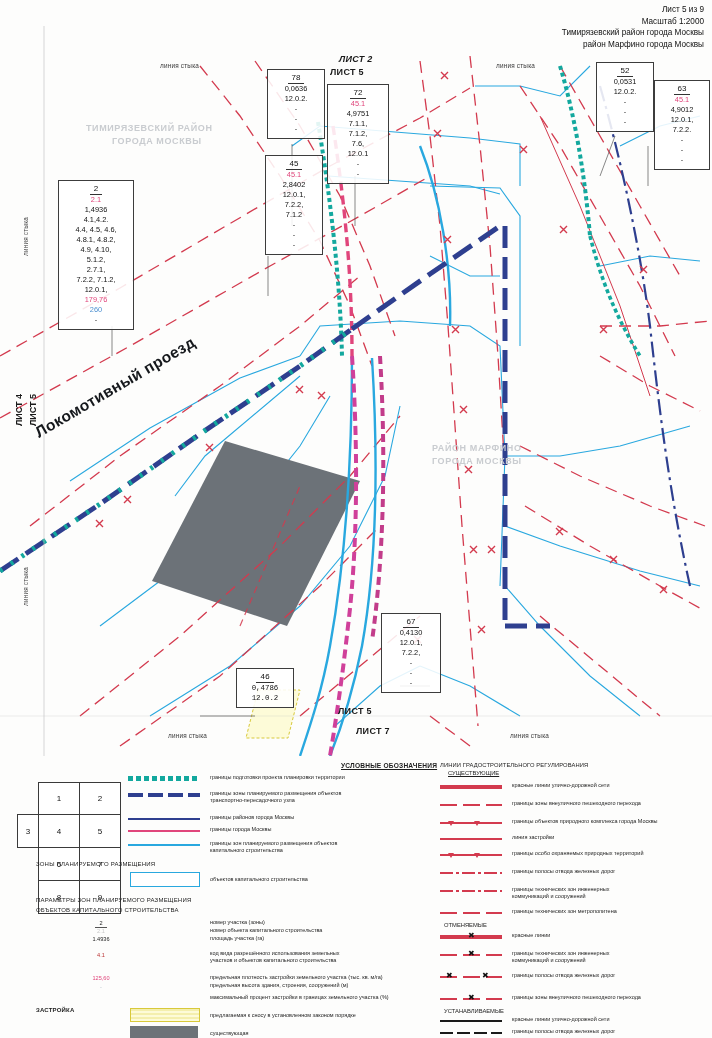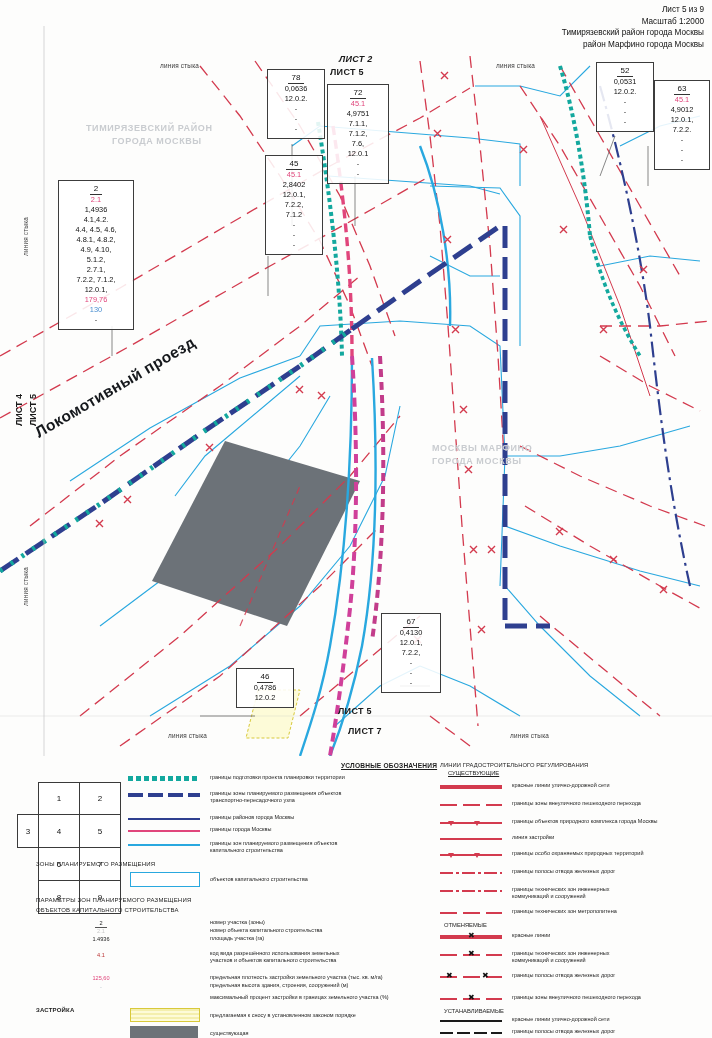--- a/index.html
+++ b/index.html
@@ -210,39 +210,39 @@
         <path d="M44 0 L44 730"></path>
         <path d="M0 690 L712 690" opacity=".45"></path>
       </g>
     </svg>
 
     <div class="lbl district" style="left:86px;top:96px;">
       <span>ТИМИРЯЗЕВСКИЙ РАЙОН</span><br>
       <span style="margin-left:26px;display:inline-block">ГОРОДА МОСКВЫ</span>
     </div>
     <div class="lbl district" style="left:432px;top:416px;">
-      <span>МОСКВЫ МАРФИНО</span><br>
+      <span>РАЙОН МАРФИНО</span><br>
       <span>ГОРОДА МОСКВЫ</span>
     </div>
 
     <div class="lbl street" style="left:32px;top:400px;">Локомотивный проезд</div>
 
     <div class="lbl seam" style="left:160px;top:36px;">линия стыка</div>
     <div class="lbl seam" style="left:496px;top:36px;">линия стыка</div>
     <div class="lbl seam" style="left:168px;top:706px;">линия стыка</div>
     <div class="lbl seam" style="left:510px;top:706px;">линия стыка</div>
     <div class="lbl seamv" style="left:22px;top:230px;">линия стыка</div>
     <div class="lbl seamv" style="left:22px;top:580px;">линия стыка</div>
 
     <div class="lbl sheetmark" style="left:339px;top:28px;font-style:italic;">ЛИСТ 2</div>
     <div class="lbl sheetmark" style="left:330px;top:41px;">ЛИСТ 5</div>
     <div class="lbl sheetmarkv" style="left:14px;top:400px;">ЛИСТ 4</div>
     <div class="lbl sheetmarkv" style="left:28px;top:400px;">ЛИСТ 5</div>
     <div class="lbl sheetmark" style="left:338px;top:680px;">ЛИСТ 5</div>
-    <div class="lbl sheetmark" style="left:348px;top:700px;">ЛИСТ 7</div>
+    <div class="lbl sheetmark" style="left:356px;top:700px;">ЛИСТ 7</div>
 
     <svg class="mapsvg" width="712" height="730" style="pointer-events:none">
       <g stroke="#555" stroke-width=".7" fill="none">
         <path d="M112 300 L112 330"></path>
         <path d="M292 118 L292 200"></path>
         <path d="M268 230 L268 270"></path>
         <path d="M355 150 L355 200"></path>
         <path d="M615 110 L600 150"></path>
         <path d="M648 120 L648 160"></path>
         <path d="M400 660 L430 660"></path>
@@ -257,21 +257,21 @@
     <div class="r">1,4936</div>
     <div class="r">4.1,4.2.</div>
     <div class="r">4.4, 4.5, 4.6,</div>
     <div class="r">4.8.1, 4.8.2,</div>
     <div class="r">4.9, 4.10,</div>
     <div class="r">5.1.2,</div>
     <div class="r">2.7.1,</div>
     <div class="r">7.2.2, 7.1.2,</div>
     <div class="r">12.0.1,</div>
     <div class="dens">179,76</div>
-    <div class="hgt">130</div>
+    <div class="hgt">260</div>
     <div class="r">-</div>
   </div>
 
   <div class="box" style="left:267px;top:69px;width:48px;">
     <div class="num">78</div>
     <div class="r">0,0636</div>
     <div class="r">12.0.2.</div>
     <div class="r">-</div>
     <div class="r">-</div>
     <div class="r">-</div>
@@ -324,21 +324,21 @@
   <div class="box" style="left:381px;top:613px;width:50px;">
     <div class="num">67</div>
     <div class="r">0,4130</div>
     <div class="r">12.0.1,</div>
     <div class="r">7.2.2,</div>
     <div class="r">-</div>
     <div class="r">-</div>
     <div class="r">-</div>
   </div>
 
-  <div class="box" style="left:236px;top:668px;width:48px;">
+  <div class="box" style="left:236px;top:668px;width:48px;font-family:Liberation Mono, monospace;">
     <div class="num">46</div>
     <div class="r">0,4786</div>
     <div class="r">12.0.2</div>
   </div>
 
   <div class="idx">
     <div style="left:21px;top:0px;width:40px;height:31px;">1</div>
     <div style="left:62px;top:0px;width:40px;height:31px;">2</div>
     <div style="left:0px;top:32px;width:20px;height:32px;">3</div>
     <div style="left:21px;top:32px;width:40px;height:32px;">4</div>

